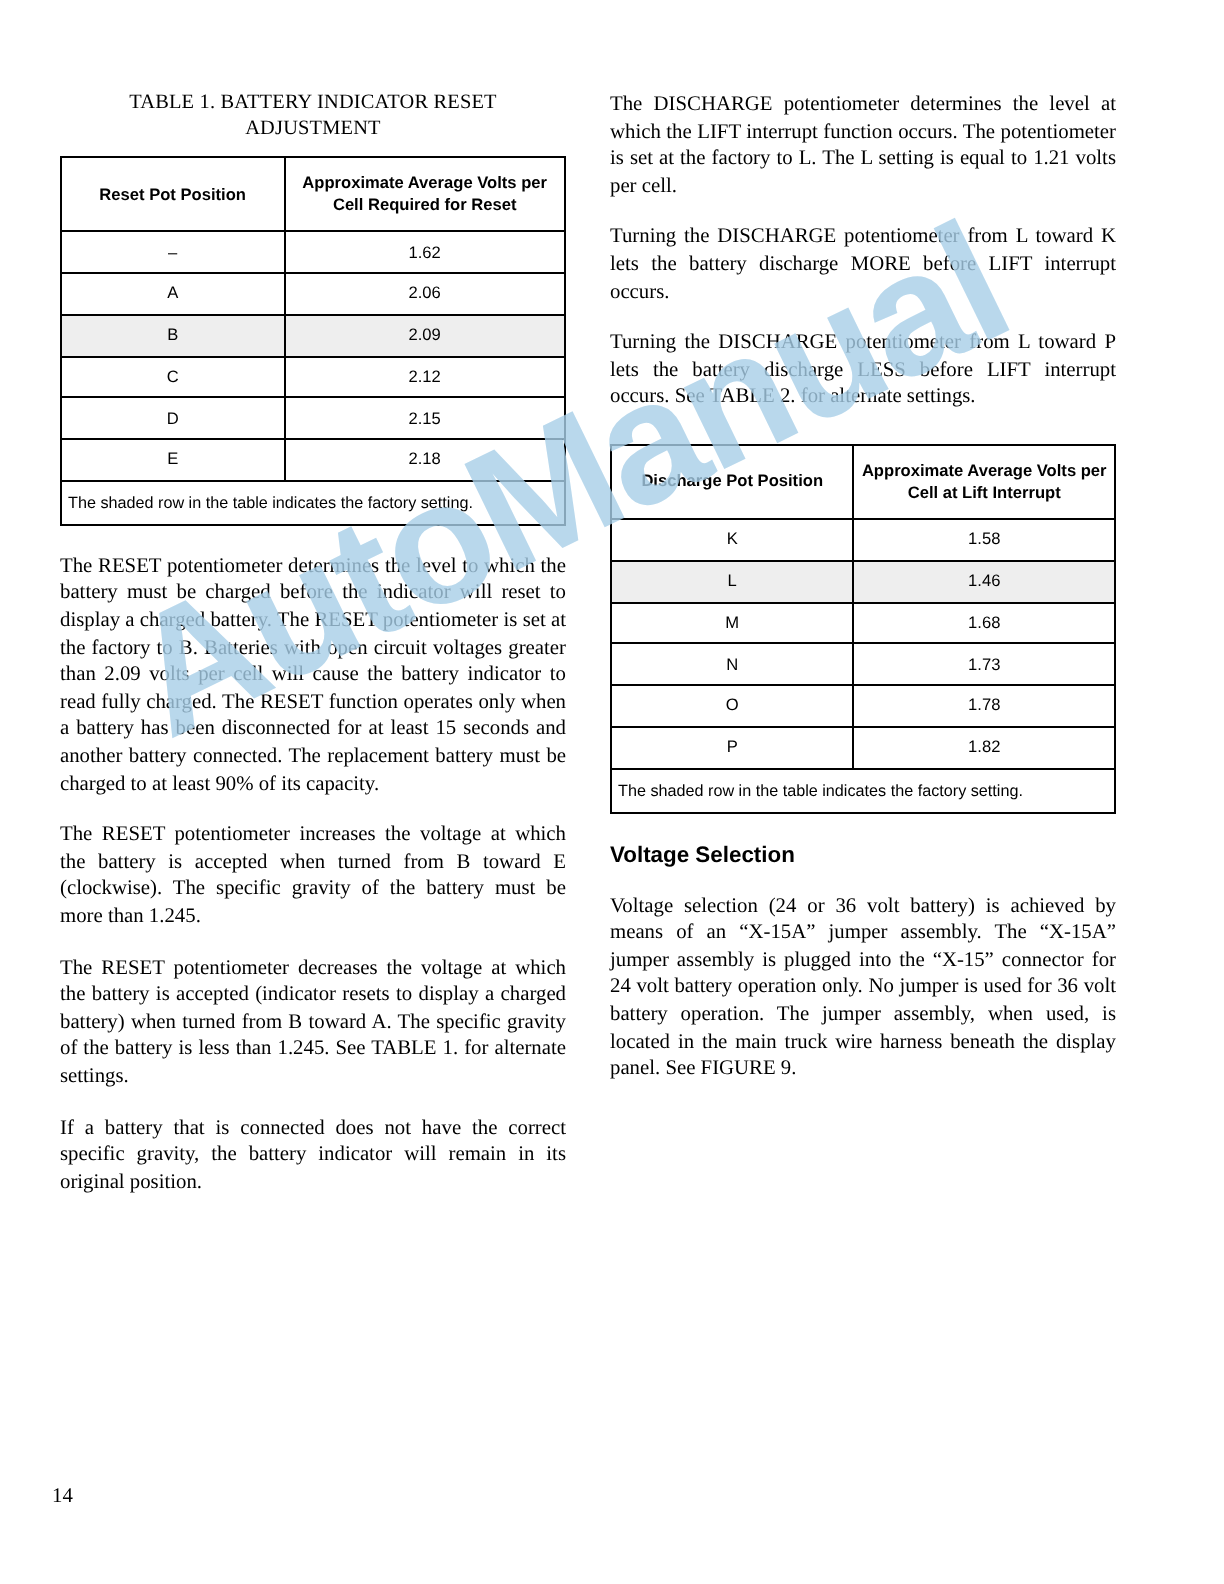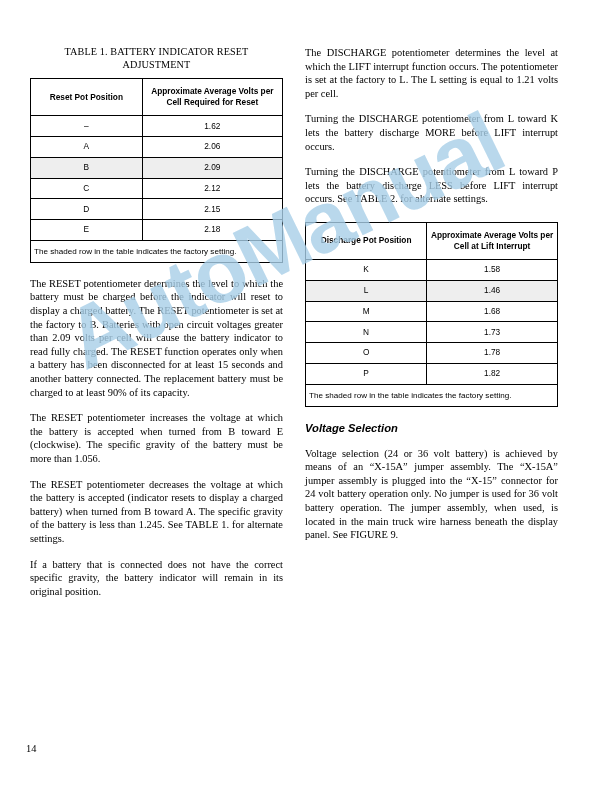--- a/index.html
+++ b/index.html
@@ -63,21 +63,20 @@
     hyphens: manual;
   }
   p.body:last-child { margin-bottom: 0; }
 
   h2.section-head {
     margin: 6px 0 12px 0;
     font-family: "Liberation Sans", sans-serif;
     font-size: 11.2px;
     font-weight: bold;
     line-height: 14px;
-    font-style: italic;
   }
 
   
   .table-block { margin-bottom: 14px; }
 
   .table-caption {
     font-size: 10.2px;
     line-height: 12.6px;
     text-align: center;
     margin-bottom: 7px;
@@ -174,21 +173,21 @@
             <tr>
               <td>E</td>
               <td>2.18</td>
             </tr>
           </tbody>
         </table>
         <div class="note-wrap">The shaded row in the table indicates the factory setting.</div>
       </div>
 
       <p class="body">The RESET potentiometer determines the level to which the battery must be charged before the indicator will reset to display a charged battery. The RESET potentiometer is set at the factory to B. Batteries with open circuit voltages greater than 2.09 volts per cell will cause the battery indicator to read fully charged. The RESET function operates only when a battery has been disconnected for at least 15 seconds and another battery connected. The replacement battery must be charged to at least 90% of its capacity.</p>
-      <p class="body">The RESET potentiometer increases the voltage at which the battery is accepted when turned from B toward E (clockwise). The specific gravity of the battery must be more than 1.056.</p>
+      <p class="body">The RESET potentiometer increases the voltage at which the battery is accepted when turned from B toward E (clockwise). The specific gravity of the battery must be more than 1.245.</p>
       <p class="body">The RESET potentiometer decreases the voltage at which the battery is accepted (indicator resets to display a charged battery) when turned from B toward A. The specific gravity of the battery is less than 1.245. See TABLE 1. for alternate settings.</p>
       <p class="body">If a battery that is connected does not have the correct specific gravity, the battery indicator will remain in its original position.</p>
 
     </div>
 
     <div class="col col-right">
 
       <p class="body">The DISCHARGE potentiometer determines the level at which the LIFT interrupt function occurs. The potentiometer is set at the factory to L. The L setting is equal to 1.21 volts per cell.</p>
       <p class="body">Turning the DISCHARGE potentiometer from L toward K lets the battery discharge MORE before LIFT interrupt occurs.</p>
       <p class="body" style="margin-bottom:16px;">Turning the DISCHARGE potentiometer from L toward P lets the battery discharge LESS before LIFT interrupt occurs. See TABLE 2. for alternate settings.</p>

